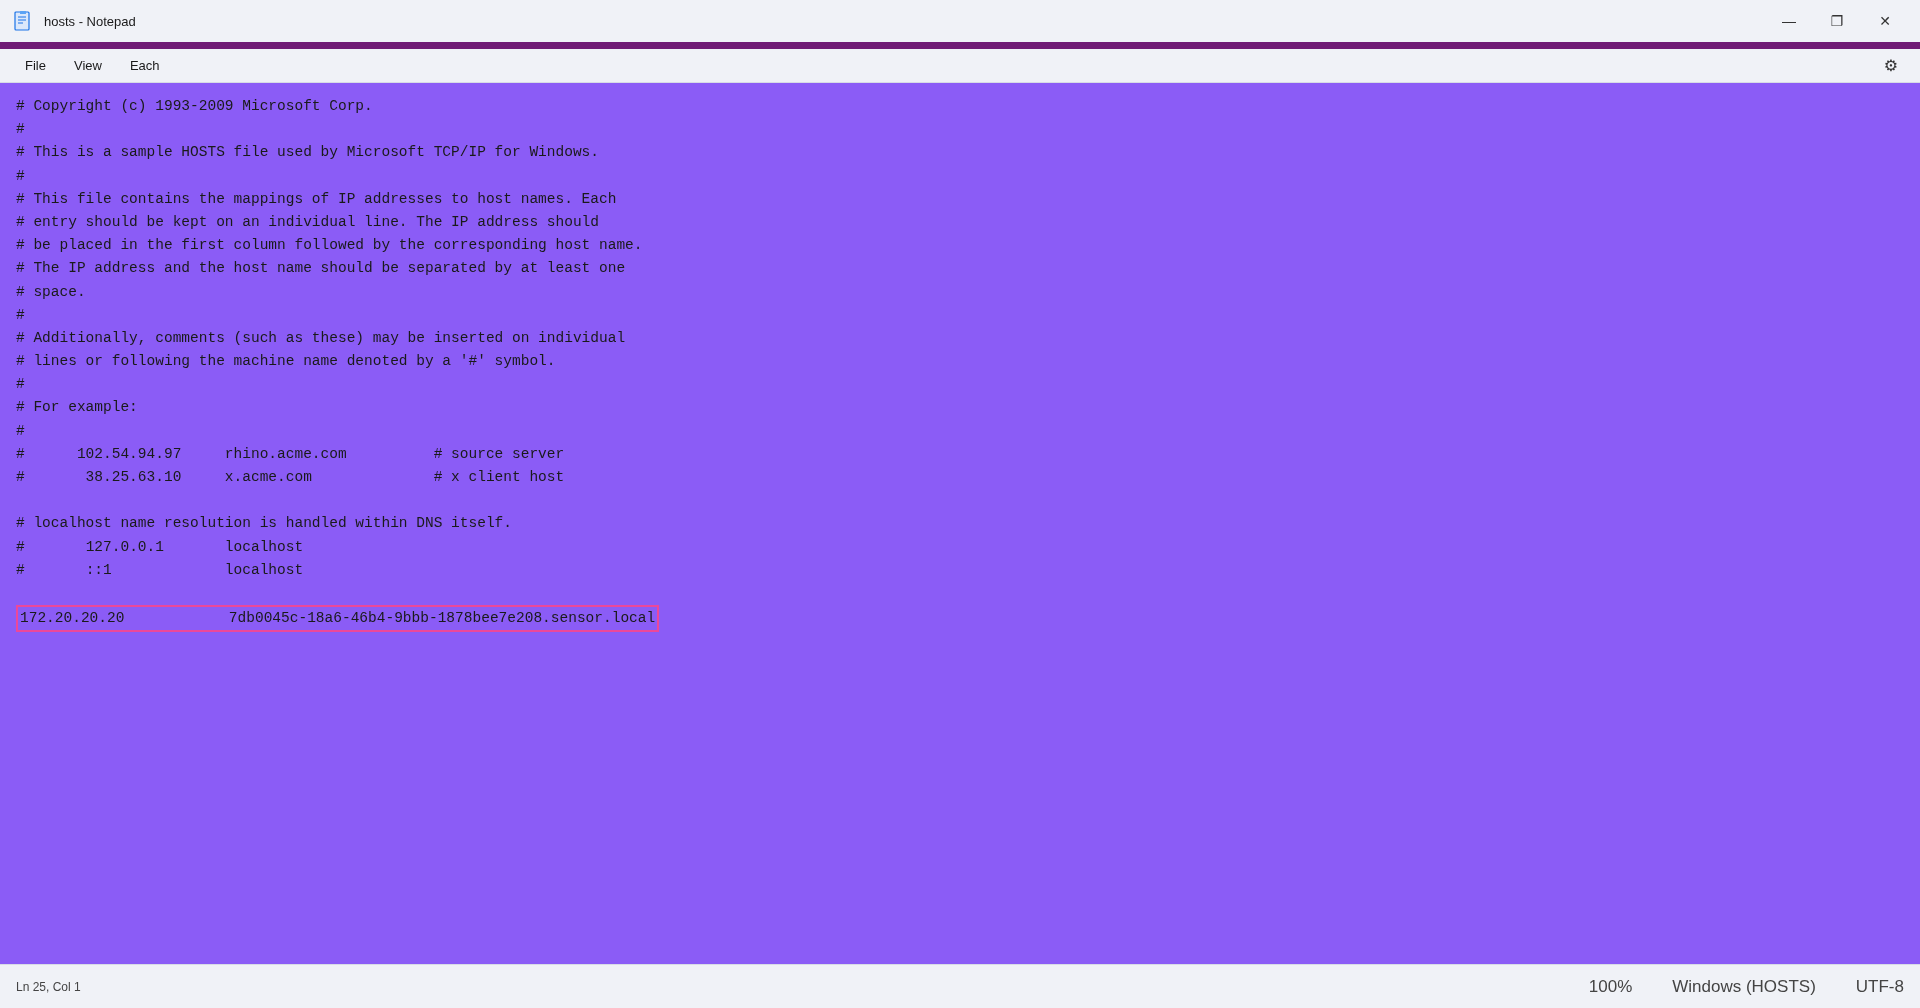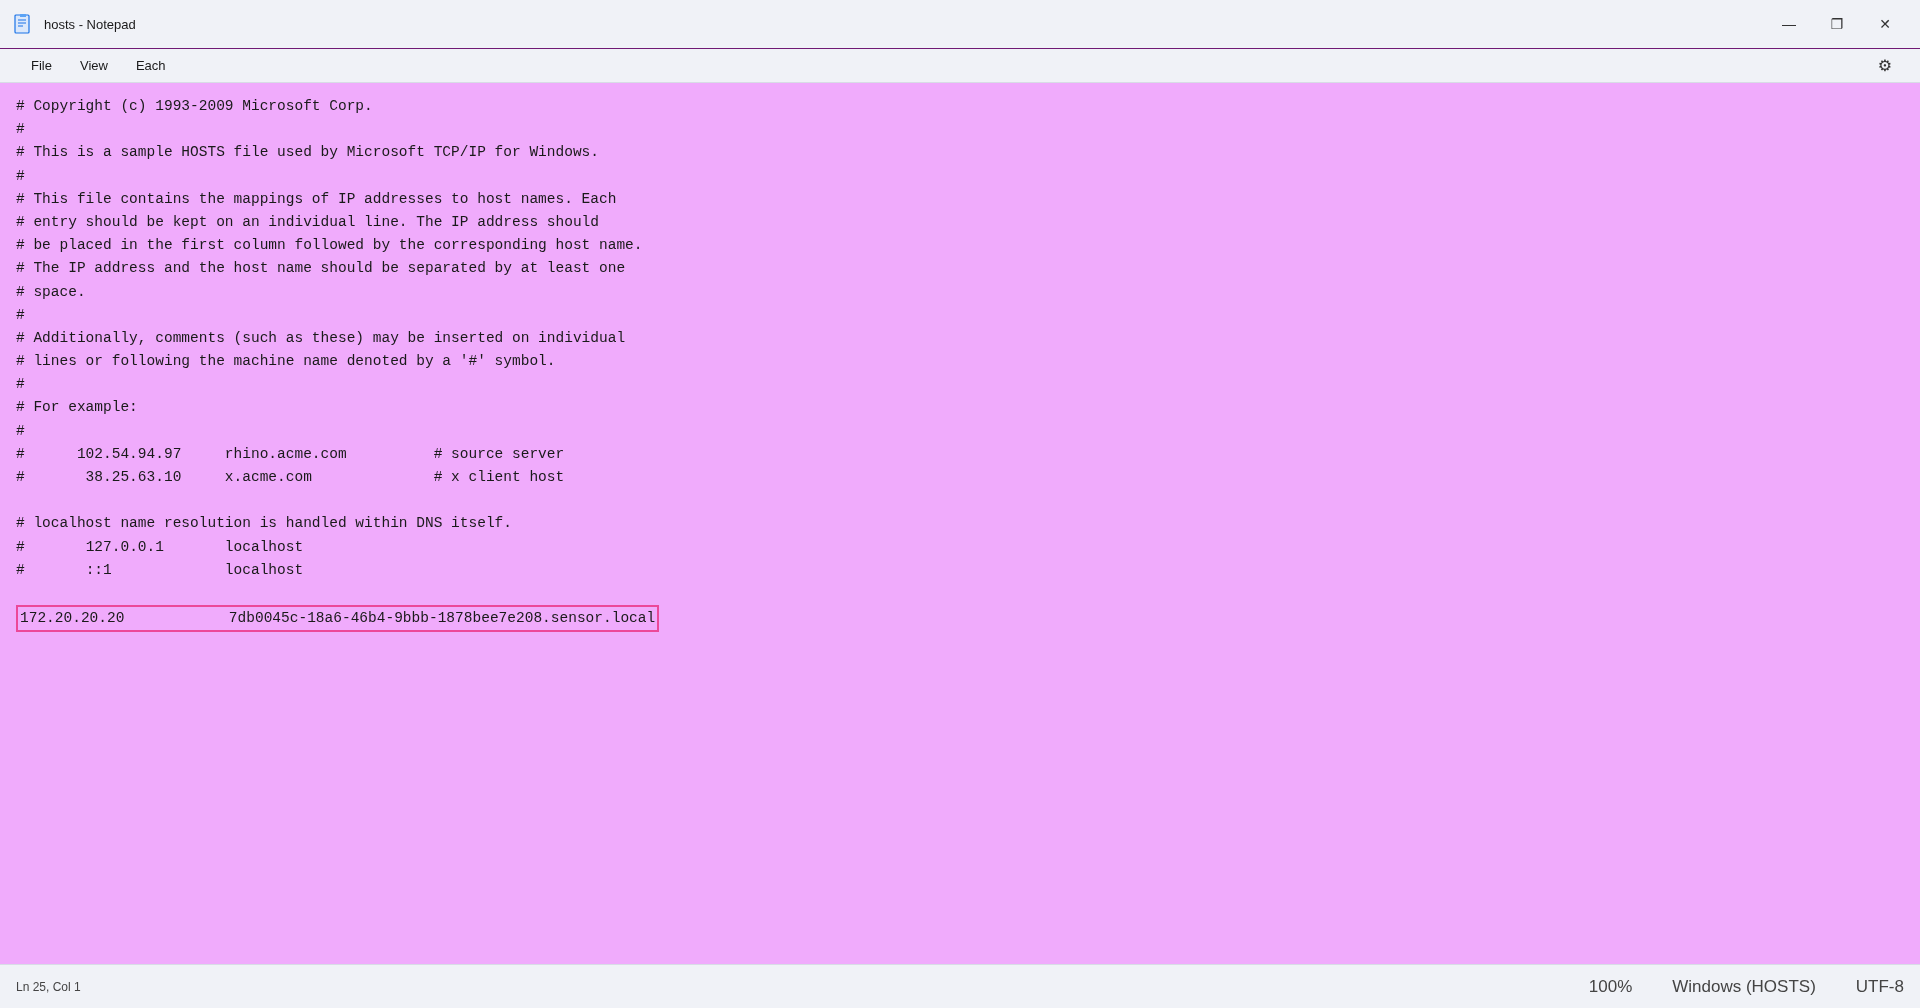--- a/index.html
+++ b/index.html
@@ -15,21 +15,21 @@
     }
 
     
     .title-bar {
       display: flex;
       align-items: center;
       justify-content: space-between;
       background: #f0f2f7;
       height: 49px;
       padding: 0 12px;
-      border-bottom: 1px solid #701a75;
+      border-bottom: 7px solid #701a75;
       flex-shrink: 0;
     }
 
     .title-bar-left {
       display: flex;
       align-items: center;
       gap: 10px;
     }
 
     .notepad-icon {
@@ -64,21 +64,21 @@
       border-radius: 4px;
     }
 
     
     .menu-bar {
       display: flex;
       align-items: center;
       justify-content: space-between;
       background: #f0f2f7;
       height: 34px;
-      padding: 0 19px;
+      padding: 0 13px;
       border-bottom: 1px solid #d8dce6;
       flex-shrink: 0;
     }
 
     .menu-items {
       display: flex;
       gap: 4px;
     }
 
     .menu-item {
@@ -97,21 +97,21 @@
       justify-content: center;
       cursor: pointer;
       border-radius: 4px;
       font-size: 16px;
       color: #333;
     }
 
     
     .editor-area {
       flex: 1;
-      background: #f0abfc;
+      background: #8b5cf6;
       overflow: auto;
       padding: 12px 16px;
       position: relative;
     }
 
     .editor-content {
       font-family: 'Courier New', Courier, monospace;
       font-size: 14.5px;
       line-height: 1.6;
       color: #1a1a1a;

